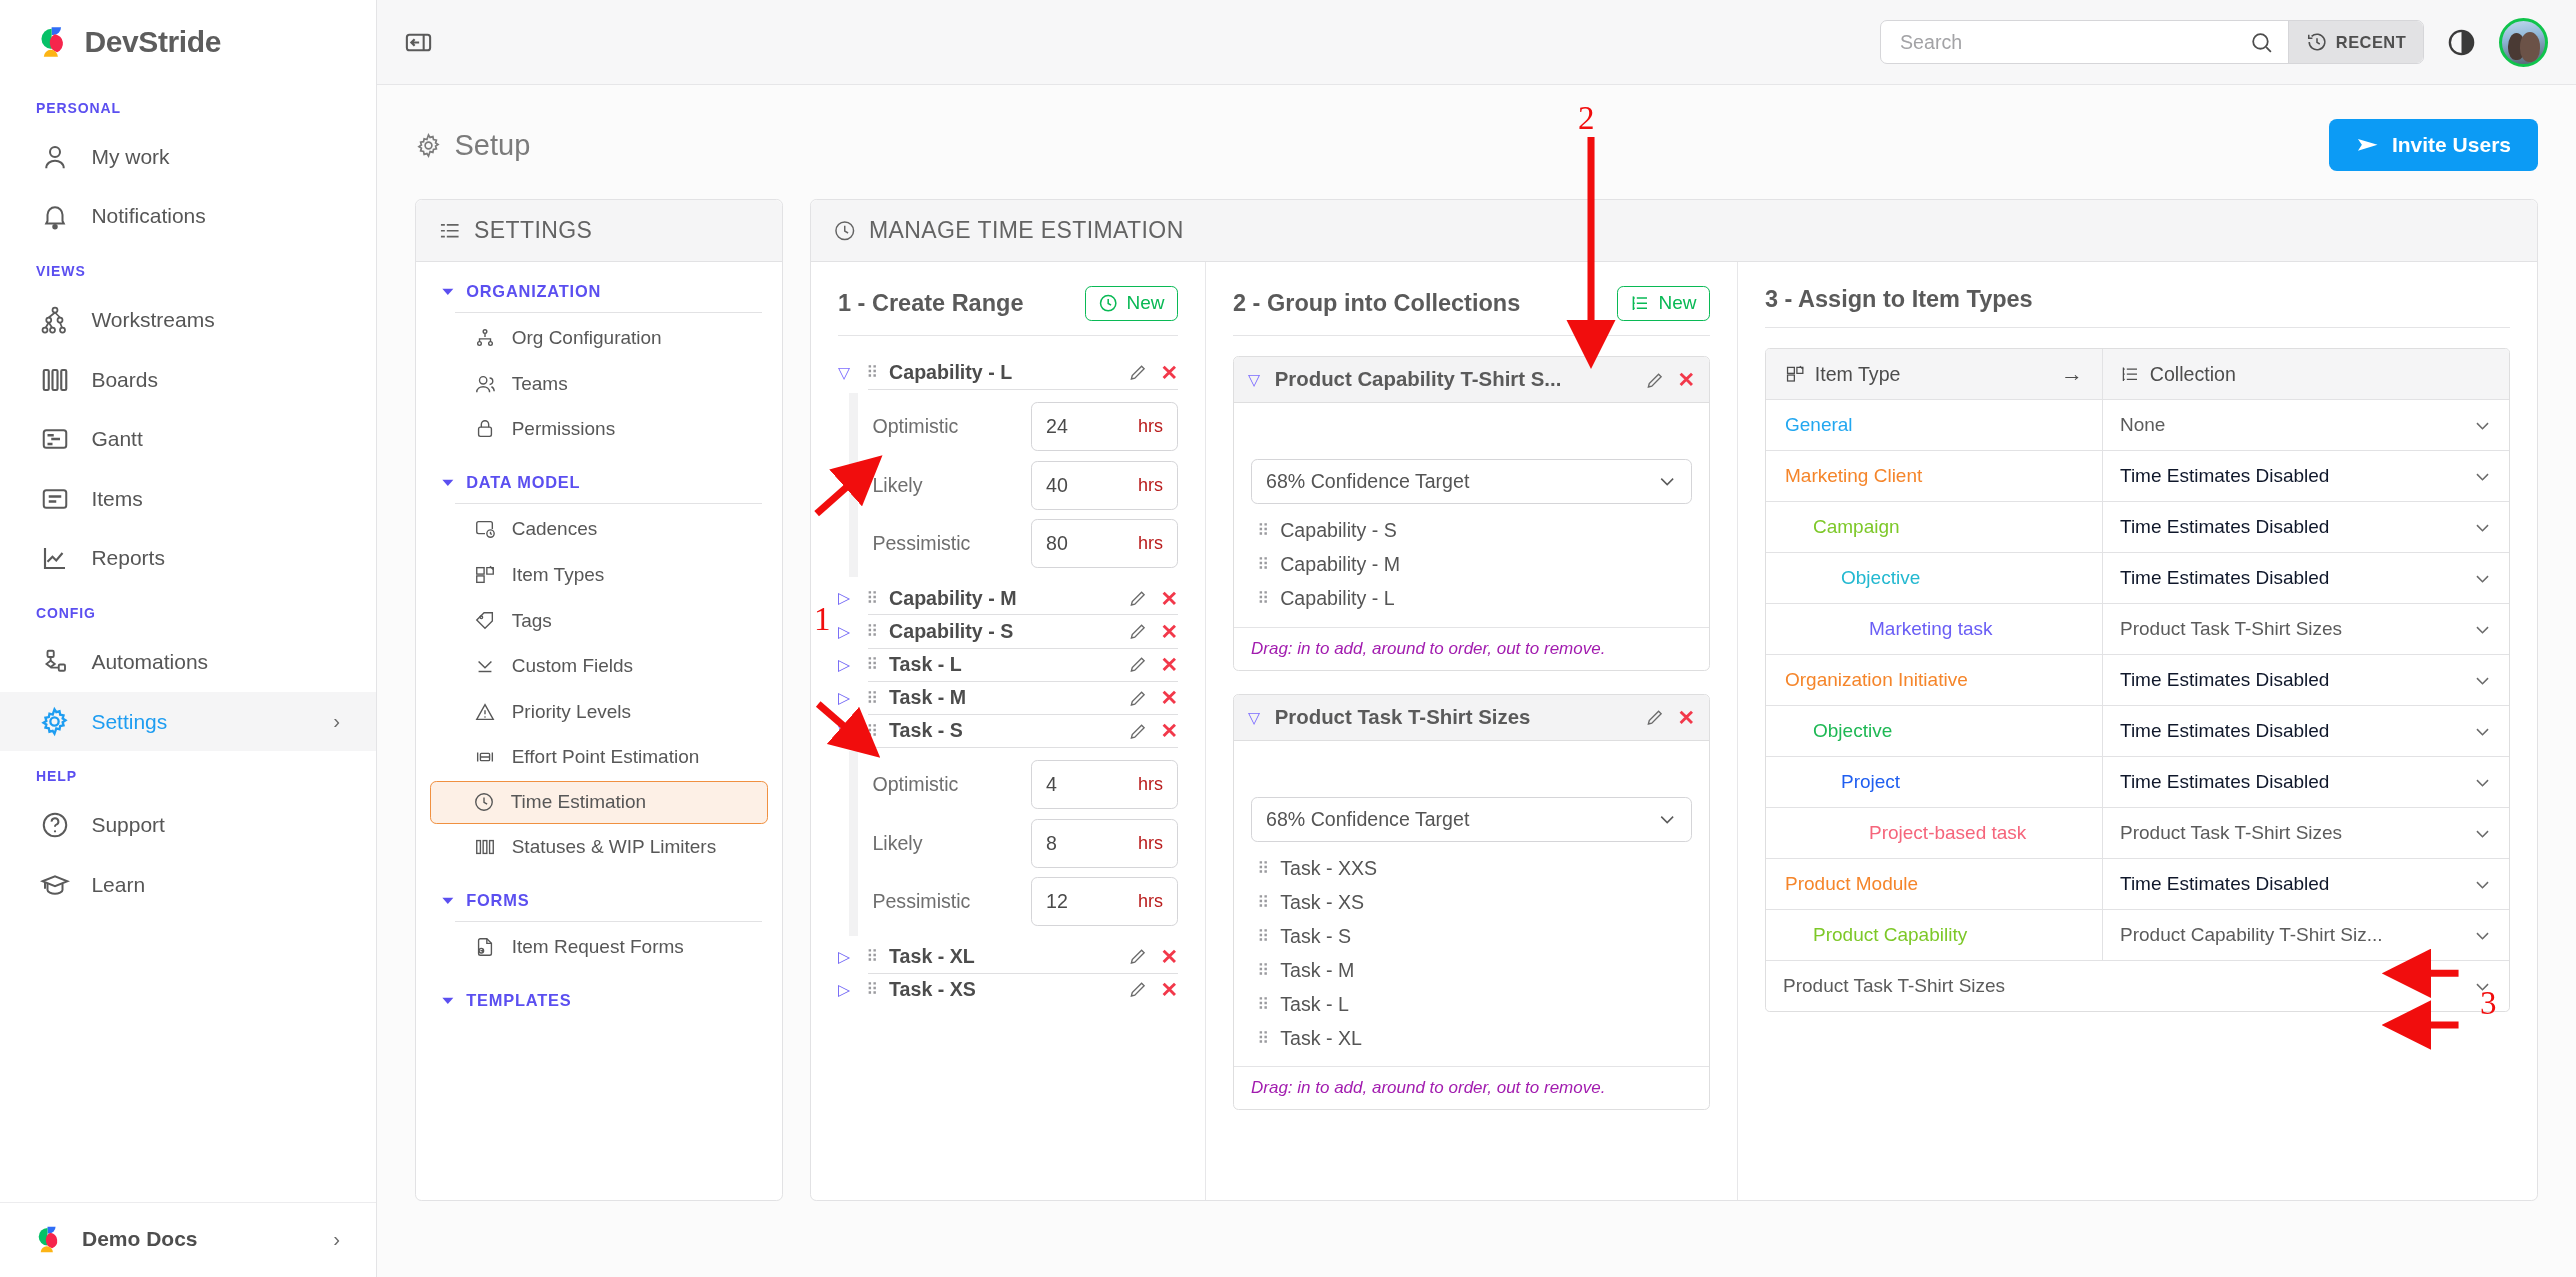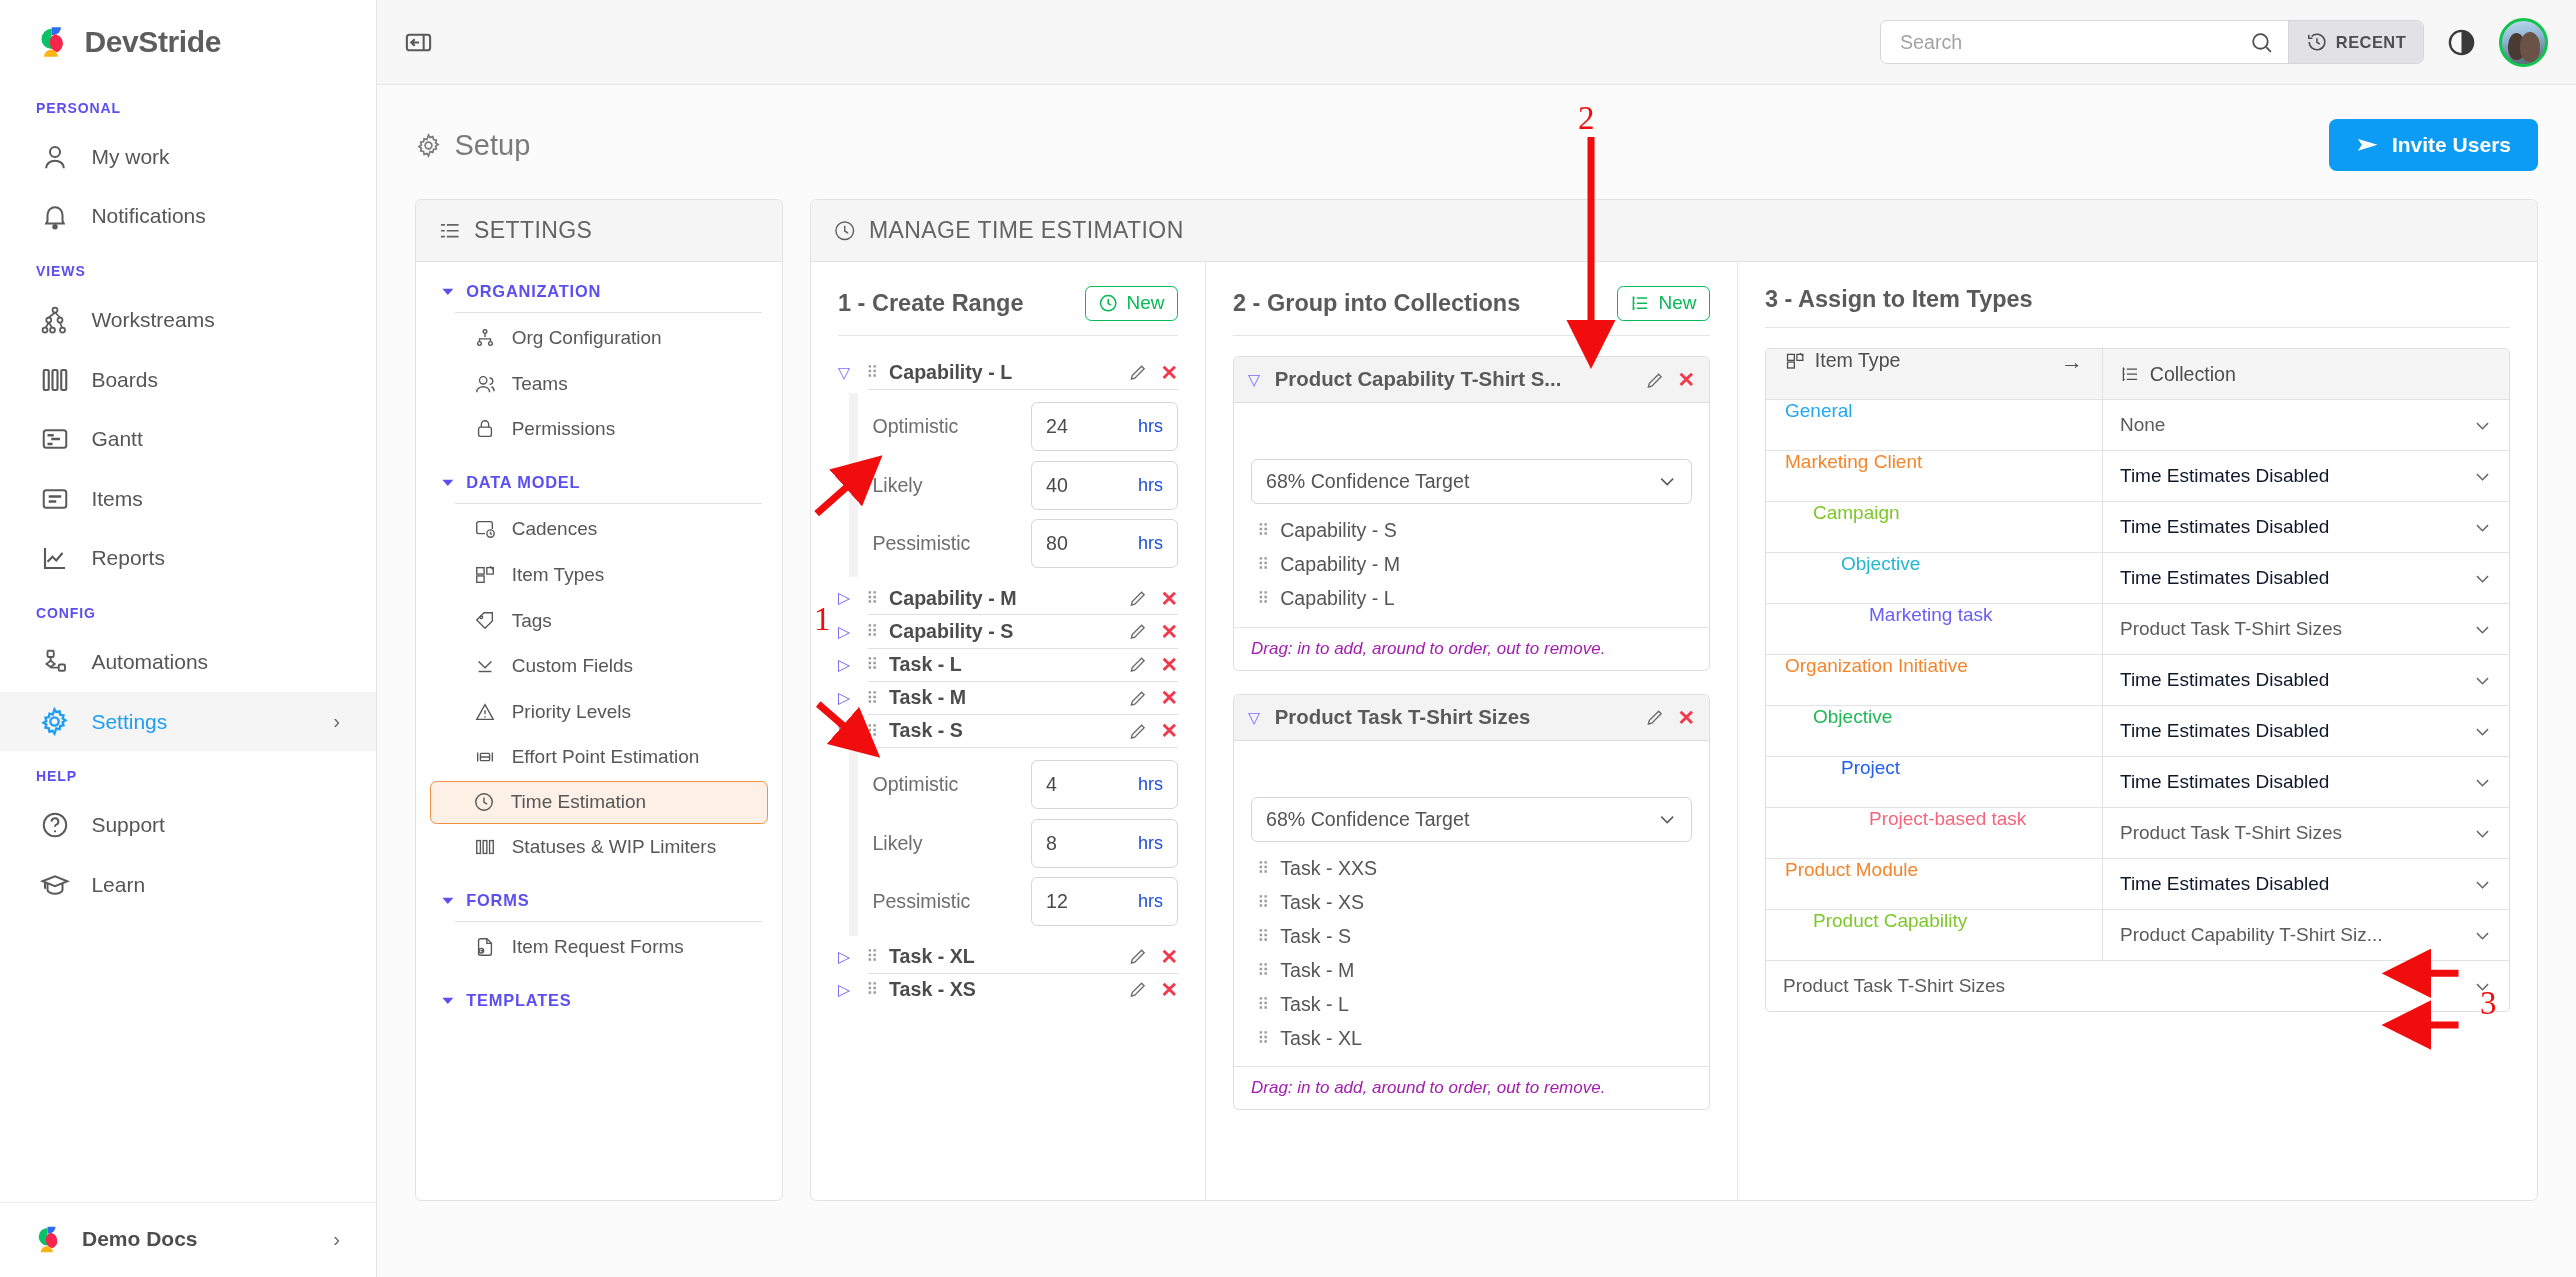--- a/index.html
+++ b/index.html
@@ -127,42 +127,42 @@
   .range-detail { display:flex; margin: 3.1px 0 4.7px 0; }
   .rd-bar { width: 9.4px; background: #f2f2f3; margin-left: 11px; flex: 0 0 9.4px; }
   .rd-fields { flex: 1 1 auto; padding-left: 14px; }
   .rd-row { display:flex; align-items:center; margin: 9.4px 0; }
   .rd-label { font-size: 19.6px; color: #6e6e6e; flex: 1 1 auto; }
   .rd-input {
     width: 147px; height: 49px; border: 0.8px solid #d5d5d8; border-radius: 6.3px;
     display:flex; align-items:center; justify-content:space-between; padding: 0 14px; background:#fff;
   }
   .rd-val { font-size: 19.6px; color: #4a4a4a; }
-  .rd-unit { font-size: 18px; color: #1d4ed8; }
+  .rd-unit { font-size: 18px; color: #b91c1c; }
 
   
   .coll-card { border: 0.8px solid #dededf; border-radius: 5.5px; margin-bottom: 23.5px; background:#fff; }
   .coll-head { background:#f3f3f4; border-bottom: 0.8px solid #dededf; display:flex; align-items:center; gap:11px; padding: 11px 14px; border-radius: 4.7px 4.7px 0 0; }
   .coll-title { font-size: 20.4px; font-weight: bold; color: #5a5a5a; }
   .coll-body { padding: 15.7px 17px 11px 17px; }
   .sel-box {
     border: 0.8px solid #d5d5d8; border-radius: 6.3px; height: 45px; display:flex; align-items:center;
     padding: 0 14px; justify-content: space-between; background:#fff; cursor:pointer;margin-top:40px;
   }
   .sel-box span { font-size: 19.6px; color: #545454; }
   .coll-item { display:flex; align-items:center; gap: 12.5px; padding: 5.5px 0 5.5px 6.3px; }
   .coll-item .ci-label { font-size: 19.6px; color: #555; }
   .coll-foot { border-top: 0.8px solid #e4e4e6; padding: 11px 17px; font-size: 17px; font-style: italic; color: #a21caf; }
 
   
   .it-table { border: 0.8px solid #dededf; border-radius: 4.7px; overflow:hidden; width:100%; }
   .it-row { display:flex; border-bottom: 0.8px solid #e2e2e4; }
   .it-row:last-child { border-bottom: none; }
   .it-row.head { background: #f5f5f6; }
-  .it-c1 { width: 337px; flex: 0 0 337px; border-right: 0.8px solid #e2e2e4; display:flex; align-items:flex-start; padding: 0 19px; height: 50px; }
+  .it-c1 { width: 337px; flex: 0 0 337px; border-right: 0.8px solid #e2e2e4; display:flex; align-items:center; padding: 0 19px; height: 50px; }
   .it-c2 { flex: 1 1 auto; display:flex; align-items:center; padding: 0 17px; height: 50px; }
   .it-head-label { font-size: 19.6px; color: #4d4d4d; display:flex; align-items:center; gap: 9.4px; }
   .it-name { font-size: 19px; }
   .it-val { font-size: 19px; color: #5b5b5b; overflow:hidden; white-space:nowrap; text-overflow:ellipsis; }
   .it-val.dis { color: #0f172a; }
   .it-chev { margin-left: auto; padding-left: 11px; color:#6a6a6a; }
   .arrow-head-cell { margin-left: auto; display:flex; align-items:center; }
 
   
   .anno { position: absolute; pointer-events: none; }

